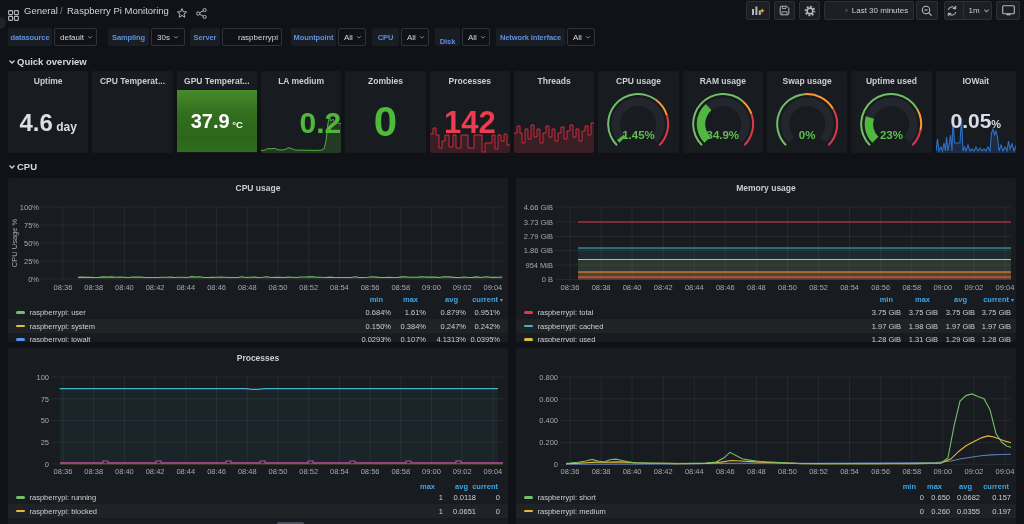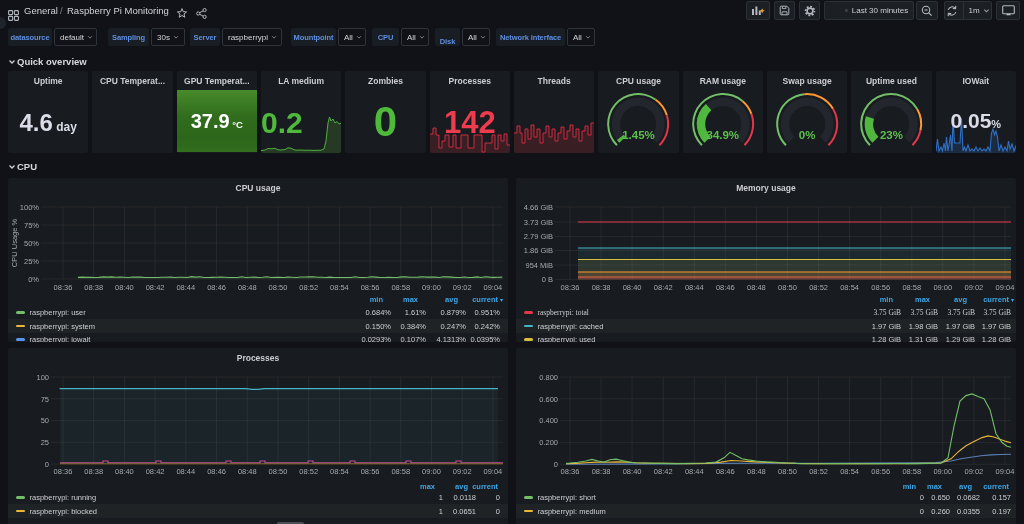--- a/index.html
+++ b/index.html
@@ -98,21 +98,21 @@
   </div>
 <div class="abs" style="left:151px;top:28px;height:18px;border:1px solid #2f343c;border-radius:2px;width:34px;display:flex;align-items:center;padding-left:5px">
     <span style="font-size:8px;color:#d4d5da;white-space:nowrap">30s</span>
     <svg width="6" height="6" viewBox="0 0 8 8" style="margin-left:3px">
       <path d="M1.5,3 L4,5.5 L6.5,3" fill="none" stroke="#8d939c" stroke-width="1.2"></path>
     </svg>
   </div>
 <div class="abs" style="left:190px;top:28px;height:18px;background:#191d24;border-radius:2px;width:30px;display:flex;align-items:center;justify-content:center">
     <span style="font-size:7.5px;font-weight:bold;color:#5f8fe0;white-space:nowrap;letter-spacing:-0.1px">Server</span>
   </div>
-<div class="abs" style="left:222px;top:28px;height:18px;border:1px solid #2f343c;border-radius:2px;width:60px;display:flex;align-items:center;padding-left:5px">
+<div class="abs" style="left:222px;top:28px;height:18px;border:1px solid #2f343c;border-radius:2px;width:60px;display:flex;align-items:center;padding-left:15px">
     <span style="font-size:8px;color:#d4d5da;white-space:nowrap">raspberrypi</span>
     <svg width="6" height="6" viewBox="0 0 8 8" style="margin-left:3px">
       <path d="M1.5,3 L4,5.5 L6.5,3" fill="none" stroke="#8d939c" stroke-width="1.2"></path>
     </svg>
   </div>
 <div class="abs" style="left:291px;top:28px;height:18px;background:#191d24;border-radius:2px;width:45px;display:flex;align-items:center;justify-content:center">
     <span style="font-size:7.5px;font-weight:bold;color:#5f8fe0;white-space:nowrap;letter-spacing:-0.1px">Mountpoint</span>
   </div>
 <div class="abs" style="left:338px;top:28px;height:18px;border:1px solid #2f343c;border-radius:2px;width:28px;display:flex;align-items:center;padding-left:5px">
     <span style="font-size:8px;color:#d4d5da;white-space:nowrap">All</span>
@@ -163,21 +163,21 @@
     <div class="ptitle" style="top:5px">CPU Temperat...</div>
   </div>
 <div class="panel" style="left:176.66px;top:71px;width:80.33px;height:82px">
     <div class="ptitle" style="top:5px">GPU Temperat...</div>
     <div style="position:absolute;top:19px;left:0;right:0;bottom:1px;background:linear-gradient(180deg,#478a2b 0%,#316d1d 42%,#2c661a 78%,#326e1e 100%)">
       <div style="position:absolute;top:20px;left:0;width:100%;text-align:center;color:#fff;font-weight:bold"><span style="font-size:20px">37.9</span><span style="font-size:9.5px"> °C</span></div>
     </div>
   </div>
 <div class="panel" style="left:260.99px;top:71px;width:80.33px;height:82px;overflow:hidden">
     <div class="ptitle" style="top:5px">LA medium</div>
-    <div style="position:absolute;top:35px;left:0;width:100%;text-align:left;color:#4fb93c;font-weight:bold;font-size:30px">0.2</div>
+    <div style="position:absolute;top:35px;left:0;width:100%;text-align:right;color:#4fb93c;font-weight:bold;font-size:30px">0.2</div>
     <svg width="80" height="82" style="position:absolute;left:0;top:0">
       <path d="M0.0,79.5 L4.0,79.0 L7.0,77.5 L10.0,77.8 L14.0,77.3 L17.0,78.8 L20.0,79.0 L24.0,78.6 L27.0,76.8 L30.0,77.2 L33.0,78.8 L36.0,79.2 L40.0,79.0 L44.0,79.3 L48.0,79.2 L52.0,79.4 L56.0,79.3 L60.0,79.2 L63.0,78.0 L65.0,70.0 L67.0,52.0 L68.5,46.0 L70.0,50.0 L72.0,48.0 L74.0,52.0 L76.0,50.5 L78.0,53.0 L80.4,52.0 L80.4,82 L0.0,82 Z" fill="rgba(86,166,60,0.22)"></path>
       <path d="M0.0,79.5 L4.0,79.0 L7.0,77.5 L10.0,77.8 L14.0,77.3 L17.0,78.8 L20.0,79.0 L24.0,78.6 L27.0,76.8 L30.0,77.2 L33.0,78.8 L36.0,79.2 L40.0,79.0 L44.0,79.3 L48.0,79.2 L52.0,79.4 L56.0,79.3 L60.0,79.2 L63.0,78.0 L65.0,70.0 L67.0,52.0 L68.5,46.0 L70.0,50.0 L72.0,48.0 L74.0,52.0 L76.0,50.5 L78.0,53.0 L80.4,52.0" fill="none" stroke="#4faf3e" stroke-width="1"></path>
     </svg>
   </div>
 <div class="panel" style="left:345.32px;top:71px;width:80.33px;height:82px">
     <div class="ptitle" style="top:5px">Zombies</div>
     <div style="position:absolute;top:27px;left:0;width:100%;text-align:center;color:#4fb93c;font-weight:bold;font-size:42px">0</div>
   </div>
 <div class="panel" style="left:429.65px;top:71px;width:80.33px;height:82px;overflow:hidden">
@@ -379,21 +379,21 @@
       <line x1="62" y1="81.5" x2="495" y2="81.5" stroke="#d9bd3d" stroke-width="1.2"></line>
       <line x1="62" y1="94" x2="495" y2="94" stroke="#ff9830" stroke-width="1.2"></line>
       <line x1="62" y1="99" x2="495" y2="99" stroke="#e0694a" stroke-width="1.2"></line>
     </svg>
     <div style="position:absolute;left:0;top:117px;width:500px">
       <div style="position:absolute;top:0;left:327px;width:50px;text-align:right;font-size:7.5px;font-weight:bold;color:#3ea6e8;white-space:nowrap">min</div>
       <div style="position:absolute;top:0;left:364px;width:50px;text-align:right;font-size:7.5px;font-weight:bold;color:#3ea6e8;white-space:nowrap">max</div>
       <div style="position:absolute;top:0;left:401px;width:50px;text-align:right;font-size:7.5px;font-weight:bold;color:#3ea6e8;white-space:nowrap">avg</div>
       <div style="position:absolute;top:0;left:443px;width:50px;text-align:right;font-size:7.5px;font-weight:bold;color:#3ea6e8;white-space:nowrap">current</div>
       <div style="position:absolute;top:1px;left:495px;color:#3ea6e8;font-size:6px">▾</div>
-      <div style="position:absolute;top:10.5px;left:0;width:500px;height:13.5px;font-family:Liberation Serif, serif;">
+      <div style="position:absolute;top:10.5px;left:0;width:500px;height:13.5px;">
         <div style="position:absolute;left:7.5px;top:5.5px;width:9px;height:2.6px;border-radius:2px;background:#e2374b"></div>
         <div style="position:absolute;left:21.5px;top:2.5px;font-size:7.5px;color:#cdced3;white-space:nowrap">raspberrypi: total</div>
         <div style="position:absolute;top:2.5px;left:325px;width:60px;text-align:right;font-size:7.5px;color:#cdced3;white-space:nowrap">3.75 GiB</div>
         <div style="position:absolute;top:2.5px;left:362px;width:60px;text-align:right;font-size:7.5px;color:#cdced3;white-space:nowrap">3.75 GiB</div>
         <div style="position:absolute;top:2.5px;left:399px;width:60px;text-align:right;font-size:7.5px;color:#cdced3;white-space:nowrap">3.75 GiB</div>
         <div style="position:absolute;top:2.5px;left:435px;width:60px;text-align:right;font-size:7.5px;color:#cdced3;white-space:nowrap">3.75 GiB</div>
       </div>
       <div style="position:absolute;top:24.0px;left:0;width:500px;height:13.5px;background:rgba(255,255,255,0.035);">
         <div style="position:absolute;left:7.5px;top:5.5px;width:9px;height:2.6px;border-radius:2px;background:#46b5c8"></div>
         <div style="position:absolute;left:21.5px;top:2.5px;font-size:7.5px;color:#cdced3;white-space:nowrap">raspberrypi: cached</div>

